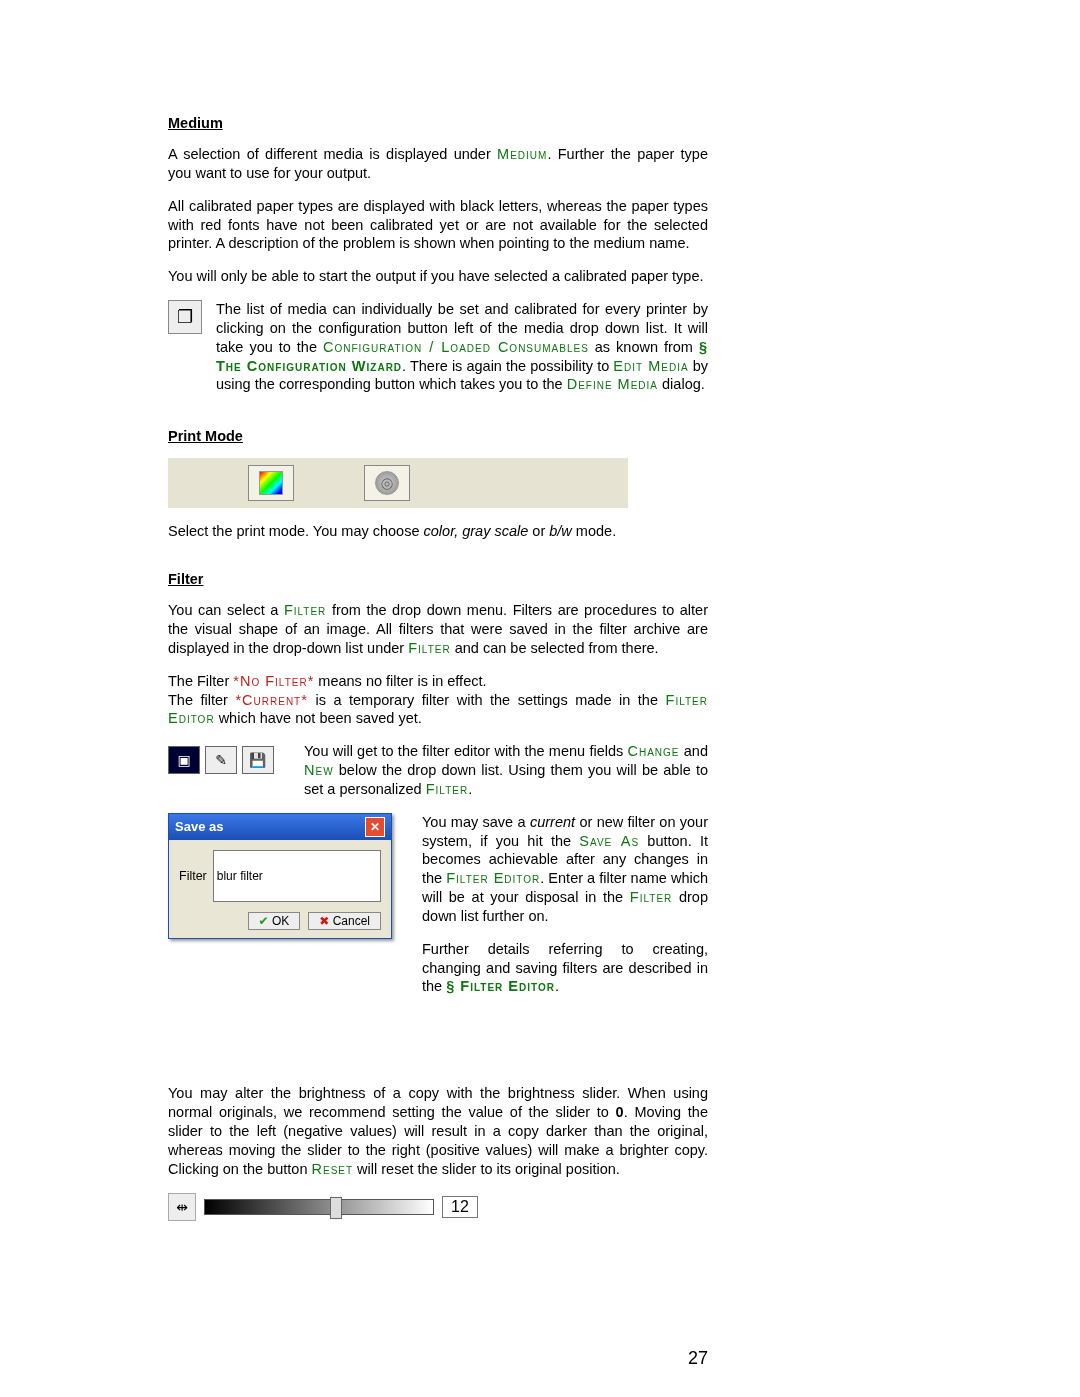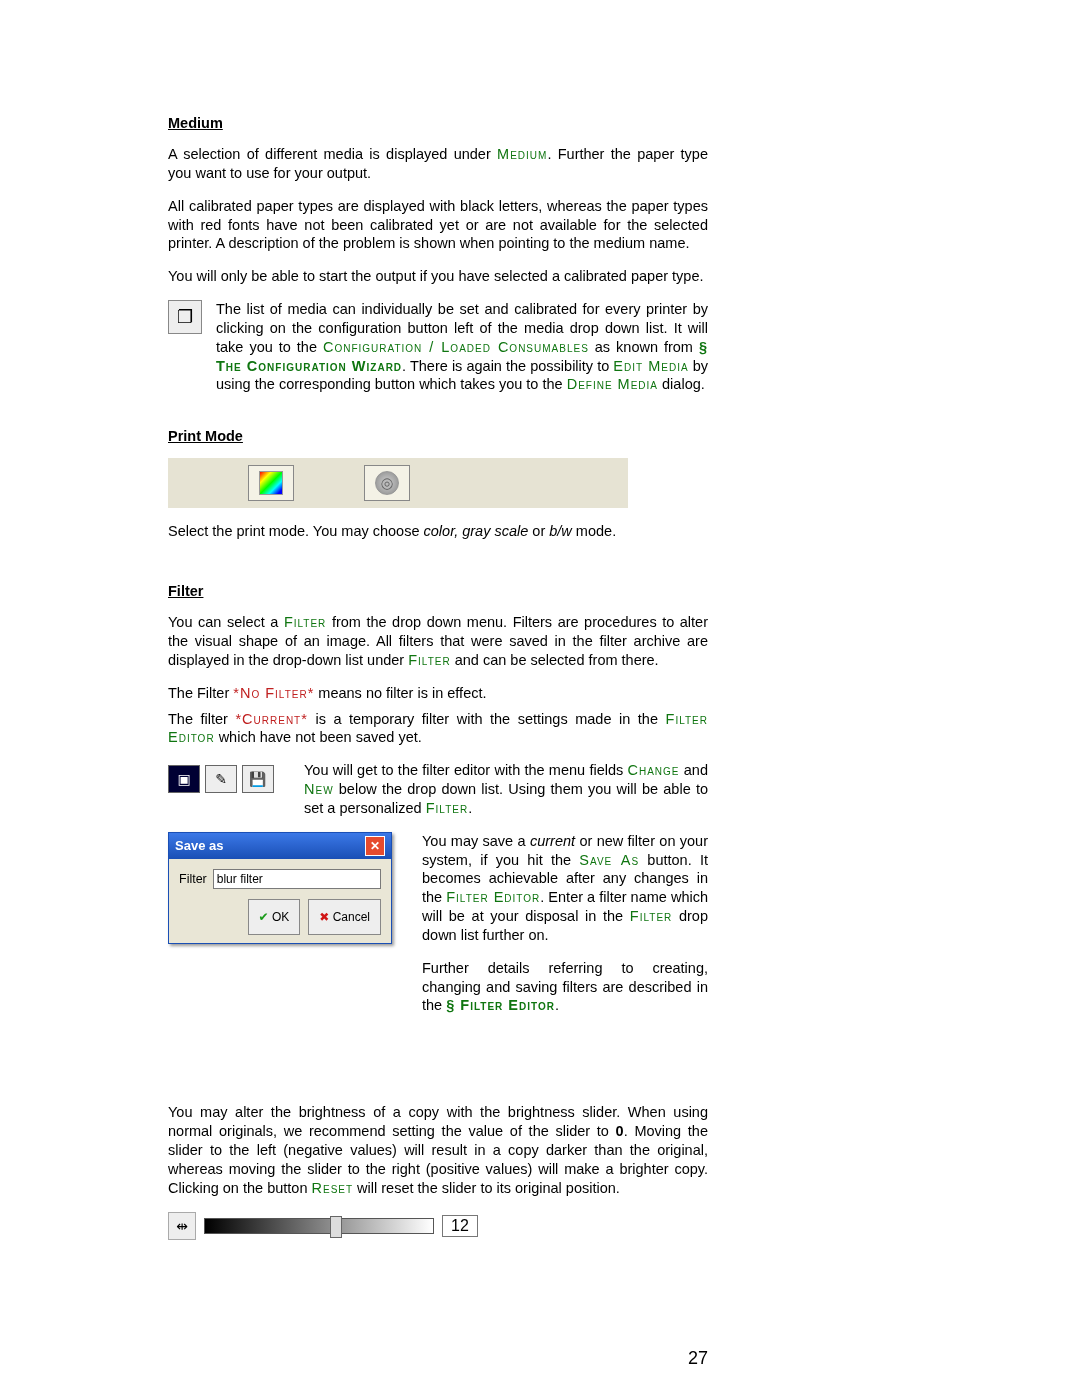--- a/index.html
+++ b/index.html
@@ -72,26 +72,26 @@
   }
   .saveas-close {
     width:18px;height:18px;background:#e64b2e;color:#fff;
     display:flex;align-items:center;justify-content:center;
     border:1px solid #fff; font-size:12px; font-weight:bold;
   }
   .saveas-body { padding:10px 10px 8px 10px; }
   .saveas-row { display:flex; gap:6px; align-items:center; margin-bottom:10px;}
   .saveas-row label { font-size:12.5px; }
   .saveas-row input {
-    flex:1; height:18px; border:1px solid #7a7a7a; font-size:12px; padding:0 3px;
+    flex:1; height:18px; border:1px solid #7a7a7a; font-size:12px; padding:16px 3px;
     background:#fff;
   }
   .saveas-btns { display:flex; justify-content:flex-end; gap:8px;}
   .saveas-btns button {
-    border:1px solid #888; background:#eee; padding:10px 10px; font-size:12px;
+    border:1px solid #888; background:#eee; padding:1px 10px; font-size:12px;
   }
   .ok-b::before{content:"✔ ";color:#1a9b1a;}
   .cancel-b::before{content:"✖ ";color:#d01515;}
 
   
   .bright-row { display:flex; align-items:center; gap:8px; width:310px;}
   .bicon {
     width:26px;height:26px; background:#eee; border:1px solid #aaa;
     display:flex;align-items:center;justify-content:center;font-size:14px;
   }
@@ -139,32 +139,32 @@
 
   <div class="print-mode-bar">
     <div class="pm-btn">
         <div class="color-sq"></div>
       </div>
     <div class="pm-btn">
         <div class="gray-circ">◎</div>
       </div>
   </div>
 
-  <p style="margin-bottom:18px">
+  <p style="margin-bottom:6px">
     <span>Select the print mode. You may choose </span><i>color, gray scale</i><span> or </span><i>b/w</i><span> mode.</span>
   </p>
 
   <div style="height:24px"></div>
   <div class="section-h">Filter</div>
 
   <p class="just">
     <span>You can select a </span><span class="green sc">Filter</span><span> from the drop down menu. Filters are procedures to alter the visual shape of an image. All filters that were saved in the filter archive are displayed in the drop-down list under </span><span class="green sc">Filter</span><span> and can be selected from there.</span>
   </p>
 
-  <p style="margin-bottom:7px">
+  <p style="margin-bottom:0">
     <span>The Filter </span><span class="red sc">*No Filter*</span><span> means no filter is in effect.</span>
   </p>
   <p class="just">
     <span>The filter </span><span class="red sc">*Current*</span><span> is a temporary filter with the settings made in the </span><span class="green sc">Filter Editor</span><span> which have not been saved yet.</span>
   </p>
 
   <div class="two-col">
     <div class="filter-icons">
       <div class="fi" style="background:#003;color:#fff">▣</div>
       <div class="fi">✎</div>

